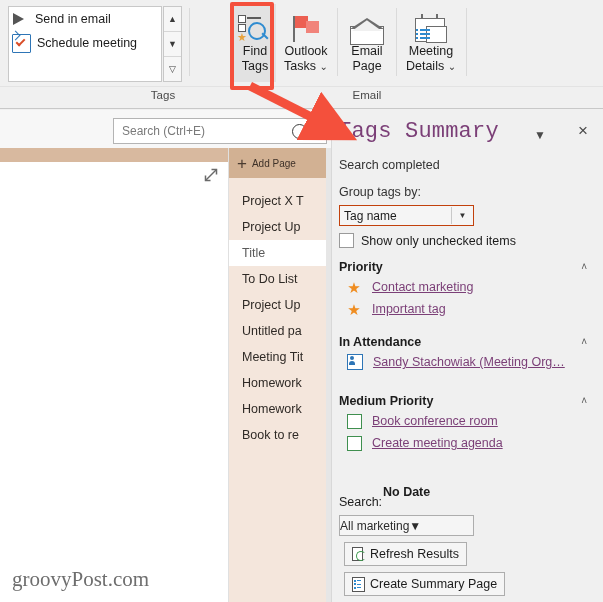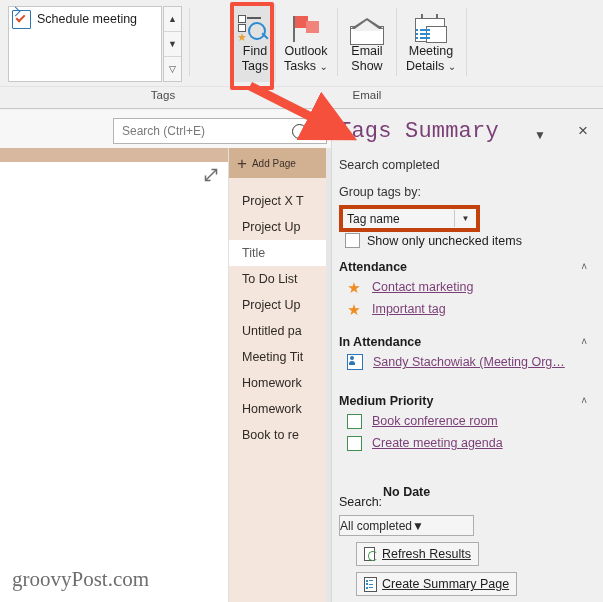--- a/index.html
+++ b/index.html
@@ -121,43 +121,43 @@
   .page-item.sel{background:#fff;color:#5a5a5a;}
   .pagelist-edge{position:absolute;right:0;top:0;width:5px;height:454px;background:#e6e6e6;}
 
   
   .pane{position:absolute;left:331px;top:110px;width:272px;height:492px;background:#f0f0f0;border-left:1px solid #d8d8d8;}
   .pane-title{position:absolute;left:6px;top:9px;font-size:22px;color:#7b3f77;letter-spacing:.2px;font-family:Liberation Mono, monospace;}
   .pane-dd{position:absolute;left:202px;top:18px;font-size:12px;color:#4a4a4a;}
   .pane-x{position:absolute;left:246px;top:12px;font-size:17px;color:#4a4a4a;line-height:17px;}
   .pane-status{position:absolute;left:7px;top:48px;font-size:12.5px;color:#333;}
   .pane-grouplabel{position:absolute;left:7px;top:75px;font-size:12.5px;color:#333;}
-  .sel-box{position:absolute;left:7px;top:95px;width:133px;height:19px;border:4px solid #c2410c;background:#f5f5f5;
+  .sel-box{position:absolute;left:7px;top:95px;width:133px;height:19px;border:1px solid #c2410c;background:#f5f5f5;
            display:flex;align-items:center;}
   .sel-box .sv{font-size:12px;color:#1c1c1c;margin-left:4px;flex:1;}
   .sel-box .sarrow{width:21px;height:17px;border-left:1px solid #c9c9c9;display:flex;align-items:center;justify-content:center;font-size:8px;color:#333;}
-  .chkrow{position:absolute;left:13px;top:123px;display:flex;align-items:center;}
+  .chkrow{position:absolute;left:7px;top:123px;display:flex;align-items:center;}
   .chkbox{width:13px;height:13px;border:1px solid #9a9a9a;background:#fff;}
   .chkrow .cl{margin-left:7px;font-size:12.5px;color:#1c1c1c;}
 
   .sect{position:absolute;left:7px;width:258px;}
   .sect-head{display:flex;align-items:center;height:19px;}
   .sect-head .sh-t{font-size:12.5px;font-weight:bold;color:#1c1c1c;}
   .sect-head .sh-c{position:absolute;right:10px;font-size:10px;color:#555;}
   .item{display:flex;align-items:center;height:22px;padding-left:7px;}
   .item .ilink{font-size:12.5px;color:#7b3f77;text-decoration:underline;margin-left:10px;white-space:nowrap;overflow:hidden;}
   .star-ico{color:#ef8d21;font-size:15px;line-height:15px;width:16px;text-align:center;}
   .chk-green{width:13px;height:13px;border:1.4px solid #3f8f4f;background:#fff;margin-left:1px;}
   .person-ico{width:14px;height:14px;border:1.4px solid #2e75b6;background:#fff;position:relative;margin-left:1px;}
   .person-ico:before{content:"";position:absolute;left:1.5px;top:1px;width:4px;height:4px;border-radius:50%;background:#2e75b6;}
   .person-ico:after{content:"";position:absolute;left:0.5px;top:5.5px;width:6px;height:4px;border-radius:3px 3px 0 0;background:#2e75b6;}
 
   .searchlbl{position:absolute;left:7px;font-size:12.5px;color:#1c1c1c;}
   .nb-box{position:absolute;left:7px;width:133px;height:19px;border:1px solid #adadad;background:#f5f5f5;display:flex;align-items:center;}
-  .btn{position:absolute;left:24px;border:1px solid #adadad;background:#f5f5f5;height:22px;display:flex;align-items:center;padding:0 7px;text-decoration:underline;}
+  .btn{position:absolute;left:12px;border:1px solid #adadad;background:#f5f5f5;height:22px;display:flex;align-items:center;padding:0 7px;}
   .btn .bt{font-size:12.5px;color:#1c1c1c;margin-left:5px;}
   .refresh-ico{width:13px;height:14px;position:relative;}
   .refresh-ico .pg{position:absolute;left:0;top:0;width:9px;height:12px;border:1.3px solid #555;background:#fff;}
   .refresh-ico .ar{position:absolute;left:4px;top:4px;width:8px;height:8px;border:1.6px solid #3f9b4f;border-radius:50%;border-right-color:transparent;}
   .summ-ico{width:13px;height:14px;position:relative;}
   .summ-ico .pg{position:absolute;left:0;top:0;width:11px;height:13px;border:1.3px solid #555;background:#fff;}
   .summ-ico .d{position:absolute;left:2px;width:2px;height:2px;background:#2e8bd0;}
   .summ-ico .l{position:absolute;left:5px;width:4px;height:1.4px;background:#2e8bd0;}
 
   
@@ -167,20 +167,24 @@
 </style>
 </head>
 <body>
 
 <div class="root">
 
   <div class="ribbon">
     <div class="ribbon-body">
 
       <div class="tag-gallery">
+        <div class="tag-row">
+          <span class="tag-ico ico-send"></span>
+          <span class="t-label">Send in email</span>
+        </div>
         <div class="tag-row">
           <span class="tag-ico ico-sched"></span>
           <span class="t-label">Schedule meeting</span>
         </div>
       </div>
 
       <div class="gallery-scroll">
         <div class="gs-btn">▲</div>
         <div class="gs-btn">▼</div>
         <div class="gs-btn">▽</div>
@@ -224,21 +228,21 @@
       <div class="big-btn" style="left:342px;width:50px;">
         <div class="bi">
             <span class="icon-env">
           <span class="body"></span>
               <span class="flapL"></span>
               <span class="flapR"></span>
               <span class="flapMask"></span>
         </span>
           </div>
         <div class="bl">Email</div>
-        <div class="bl">Show</div>
+        <div class="bl">Page</div>
       </div>
 
       <div class="vsep" style="left:396px;"></div>
 
       <div class="big-btn" style="left:400px;width:62px;">
         <div class="bi">
             <span class="icon-cal">
           <span class="p1"></span>
               <span class="p2"></span>
               <span class="cbox"></span>
@@ -323,21 +327,21 @@
       <span class="sarrow">▼</span>
     </div>
 
     <div class="chkrow">
       <span class="chkbox"></span>
       <span class="cl">Show only unchecked items</span>
     </div>
 
     <div class="sect" style="top:147px;">
       <div class="sect-head">
-        <span class="sh-t">Attendance</span>
+        <span class="sh-t">Priority</span>
         <span class="sh-c">˄</span>
       </div>
       <div class="item">
         <span class="star-ico">★</span>
         <span class="ilink">Contact marketing</span>
       </div>
       <div class="item">
         <span class="star-ico">★</span>
         <span class="ilink">Important tag</span>
       </div>
@@ -372,21 +376,21 @@
     <div class="sect" style="top:372px;padding-left:44px;">
       <div class="sect-head">
         <span class="sh-t">No Date</span>
         <span class="sh-c">˄</span>
       </div>
     </div>
 
     <div class="searchlbl" style="top:385px;">Search:</div>
 
     <div class="nb-box" style="top:405px;">
-      <span class="sv">All completed</span>
+      <span class="sv">All marketing</span>
       <span class="sarrow">▼</span>
     </div>
 
     <div class="btn" style="top:432px;">
       <span class="refresh-ico">
         <span class="pg"></span>
           <span class="ar"></span>
       </span>
       <span class="bt">Refresh Results</span>
     </div>

